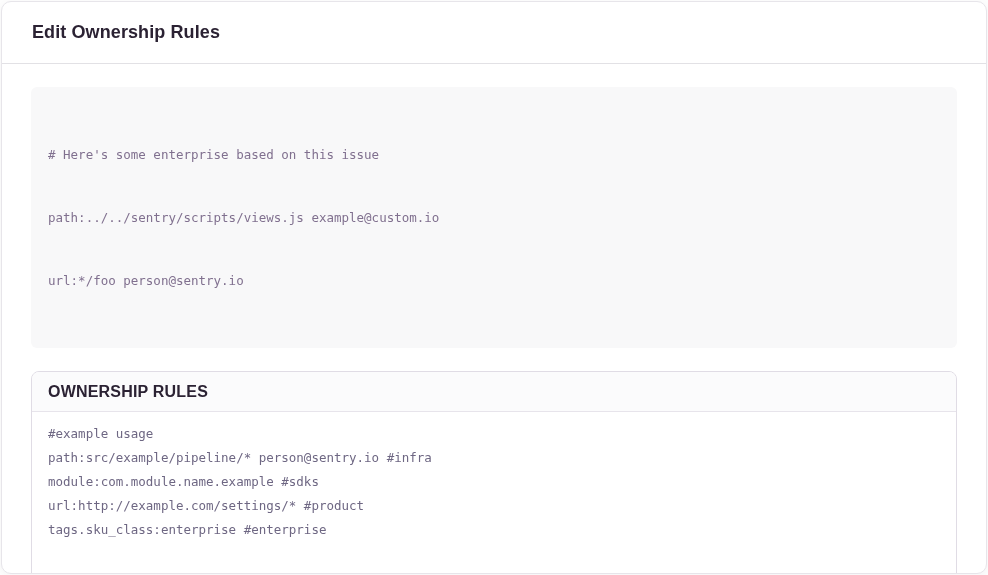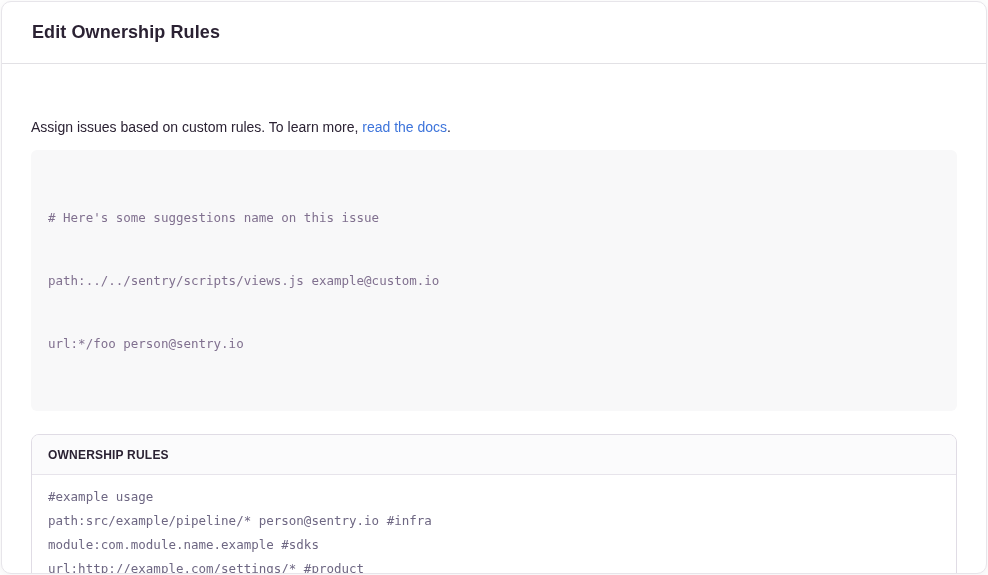--- a/index.html
+++ b/index.html
@@ -10,21 +10,20 @@
     width: 986px;
     height: 573px;
     margin: 1px;
     background: #ffffff;
     border: 1px solid #e7e5ea;
     border-radius: 10px;
     box-shadow: 0 2px 8px rgba(43,34,51,0.04);
     display: flex;
     flex-direction: column;
     overflow: hidden;
-    gap: 31px;
   }
 
   .modal-header {
     height: 62px;
     flex: 0 0 62px;
     display: flex;
     align-items: center;
     padding: 0 30px;
     border-bottom: 1px solid #e2e1e5;
   }
@@ -72,21 +71,21 @@
   }
   .rules-panel-header {
     height: 40px;
     display: flex;
     align-items: center;
     padding: 0 16px;
     background: #fbfbfc;
     border-bottom: 1px solid #e7e4eb;
   }
   .rules-panel-label {
-    font-size: 12px;
+    font-size: 16px;
     font-weight: 700;
     letter-spacing: 0.2px;
     color: #2b2233;
     text-transform: uppercase;
   }
   .rules-textarea {
     display: block;
     width: 100%;
     height: 219px;
     border: none;
@@ -106,24 +105,23 @@
 <body>
 
 <div class="modal">
 
   <header class="modal-header">
     <h2 class="modal-title">Edit Ownership Rules</h2>
   </header>
 
   <div class="modal-body">
 
-    <p class="description"><span>Assign issues based on custom rules. To learn more, </span><a class="docs-link" href="#">read the docs</a><span>.</span></p>
 
     <div class="suggestions-block">
-      <div># Here's some suggestions name on this issue</div>
+      <div># Here's some enterprise based on this issue</div>
       <div>path:../../sentry/scripts/views.js example@custom.io</div>
       <div>url:*/foo person@sentry.io</div>
     </div>
 
     <div class="rules-panel">
       <div class="rules-panel-header">
         <span class="rules-panel-label">OWNERSHIP RULES</span>
       </div>
       <textarea class="rules-textarea" spellcheck="false" style="">#example usage
 path:src/example/pipeline/* person@sentry.io #infra

